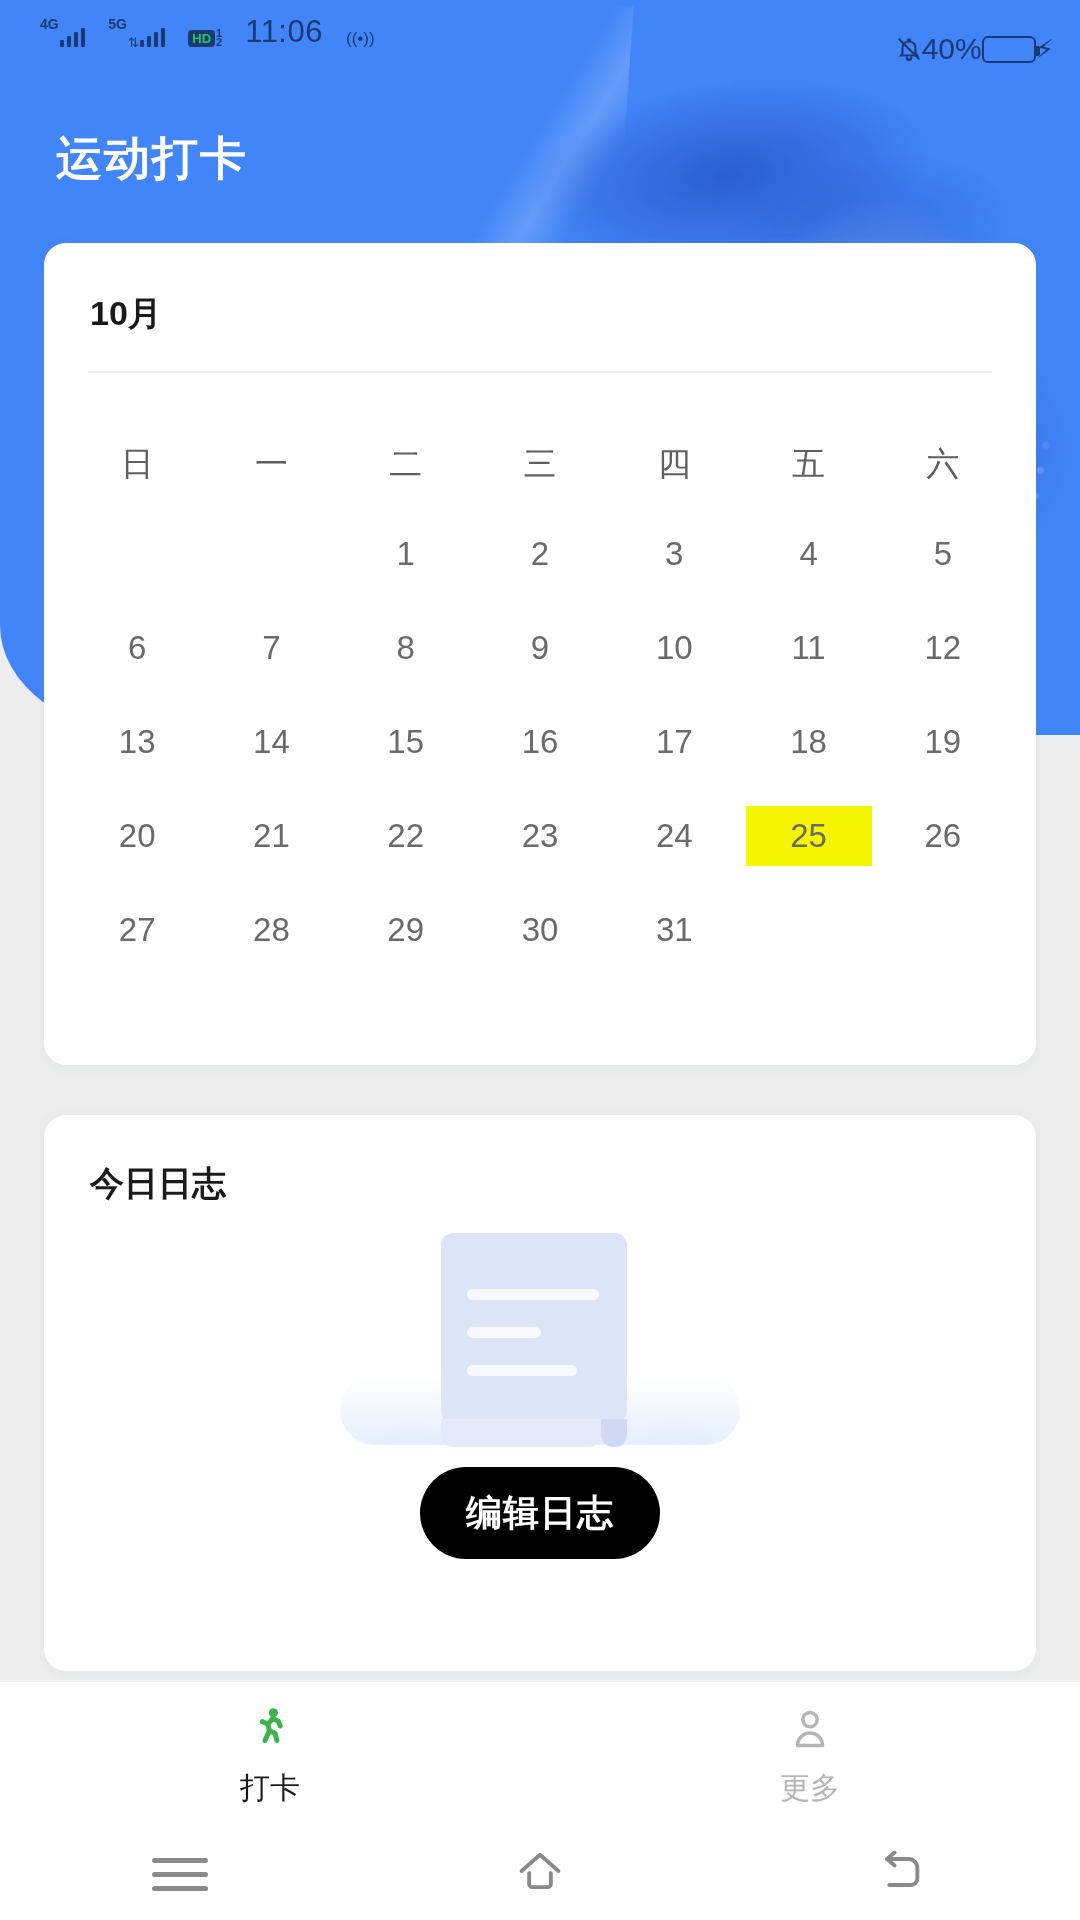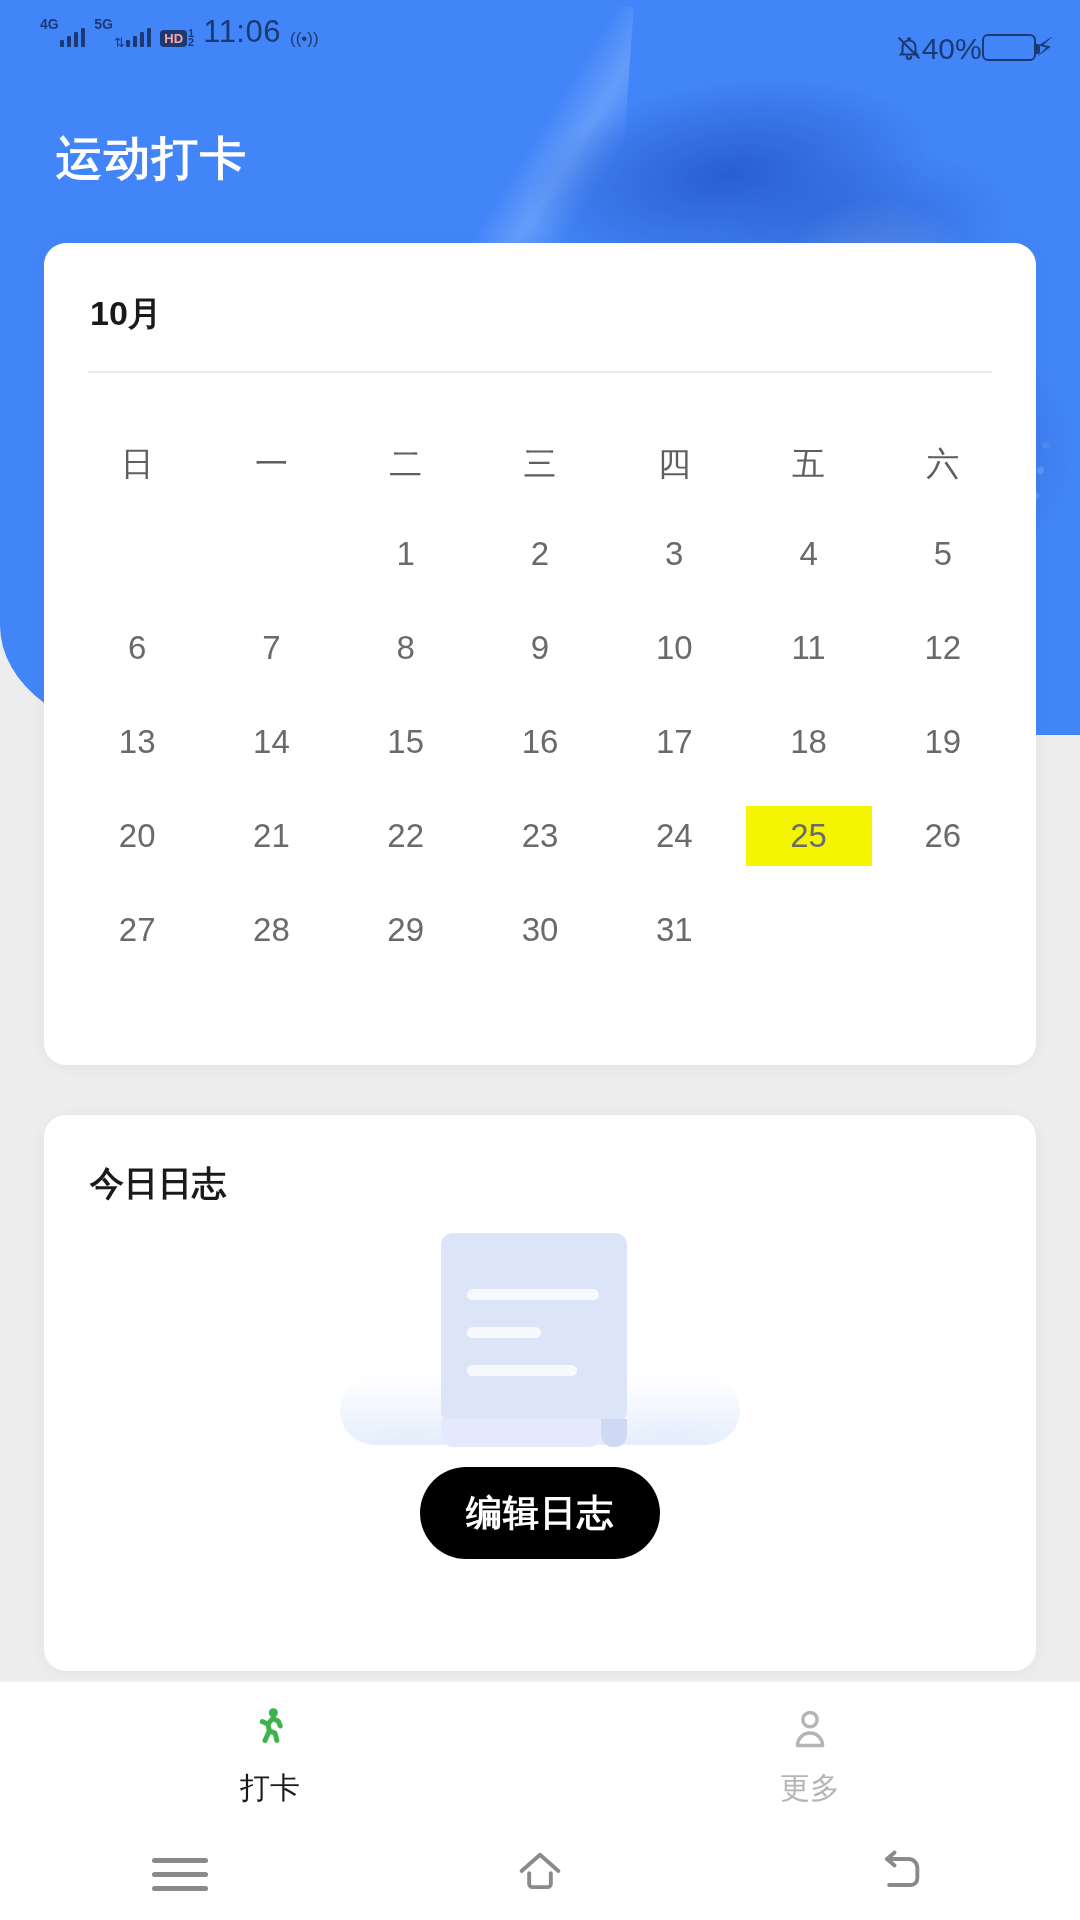--- a/index.html
+++ b/index.html
@@ -52,34 +52,34 @@
     background:linear-gradient(118deg, rgba(255,255,255,0) 40%, rgba(190,215,255,.30) 52%, rgba(255,255,255,0) 64%);
     transform:rotate(4deg);
   }
 
   
   .statusbar {
     position:absolute; left:0; top:0; width:1080px; height:62px;
     display:flex; align-items:center; color:#1b3a73;
     padding:0 26px 0 40px;
   }
-  .sb-left { display:flex; align-items:flex-end; gap:9px; }
-  .sb-right { margin-left:auto; display:flex; align-items:flex-start; gap:0;margin-top:36px; }
+  .sb-left { display:flex; align-items:flex-end; gap:23px; }
+  .sb-right { margin-left:auto; display:flex; align-items:center; gap:0;margin-top:36px; }
   .net { position:relative; display:flex; align-items:flex-end; height:30px; }
   .net .tag { font-size:14px; font-weight:700; line-height:1; margin-right:1px; align-self:flex-start; }
   .bars { display:flex; align-items:flex-end; gap:2.5px; }
   .bars i { display:block; width:4.5px; background:#1b3a73; border-radius:1px; }
   .bars i:nth-child(1){height:7px;} .bars i:nth-child(2){height:11px;}
   .bars i:nth-child(3){height:15px;} .bars i:nth-child(4){height:19px;}
   .arrows { font-size:13px; line-height:9px; margin-right:1px; letter-spacing:0; }
   .hd-badge {
     display:flex; align-items:flex-end; height:30px;
   }
   .hd-box {
-    background:#1b3a73; color:#fca5a5; font-size:13px; font-weight:700;
+    background:#1b3a73; color:#22c55e; font-size:13px; font-weight:700;
     border-radius:4px; padding:2px 4px; line-height:1;
   }
   .hd-nums { font-size:11px; font-weight:700; line-height:9px; margin-left:1px; }
   .clock { font-size:31px; font-weight:400; letter-spacing:.5px; line-height:1; }
   .wifi-sm { font-size:17px; line-height:1; }
   .bell { width:26px; height:28px; position:relative; }
   .bell svg { width:26px; height:28px; }
   .batt-pct { font-size:30px; line-height:1; }
   .batt {
     width:54px; height:27px; border:2.5px solid #1b3a73; border-radius:6px;

